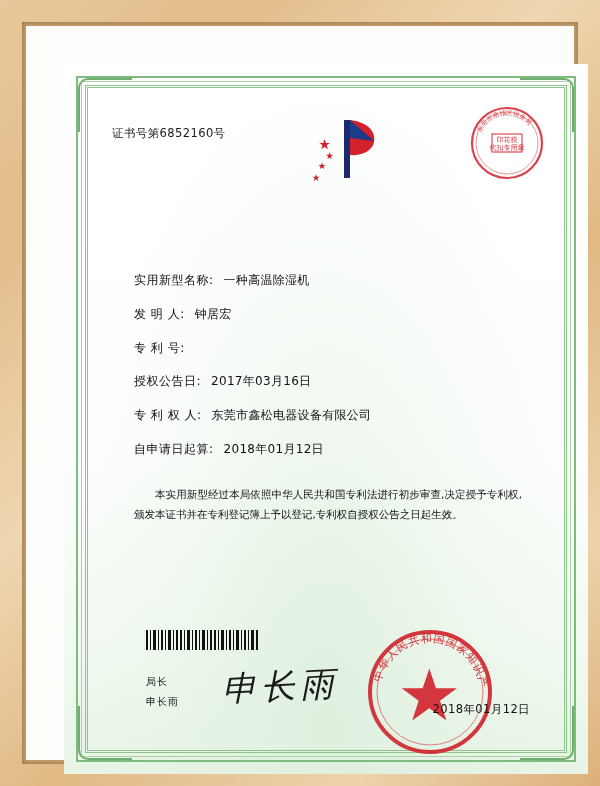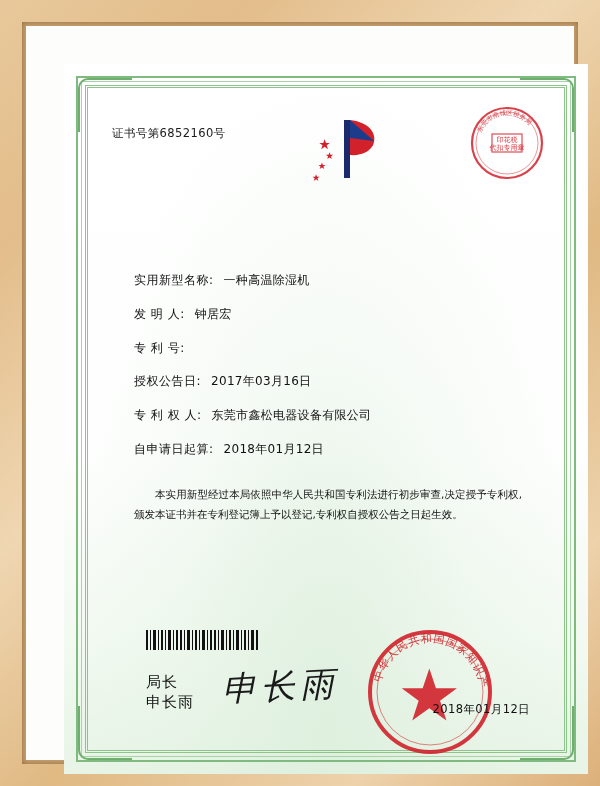--- a/index.html
+++ b/index.html
@@ -160,21 +160,21 @@
     top: 566px;
     width: 112px;
     height: 20px;
   }
 
   
   .sig-block {
     position: absolute;
     left: 82px;
     top: 608px;
-    font-size: 15px;
+    font-size: 10px;
     color: #111;
     line-height: 20px;
     letter-spacing: 1px;
   }
   .signature {
     position: absolute;
     left: 158px;
     top: 600px;
     font-family: "DejaVu Serif", "Liberation Serif", serif;
     font-size: 34px;

